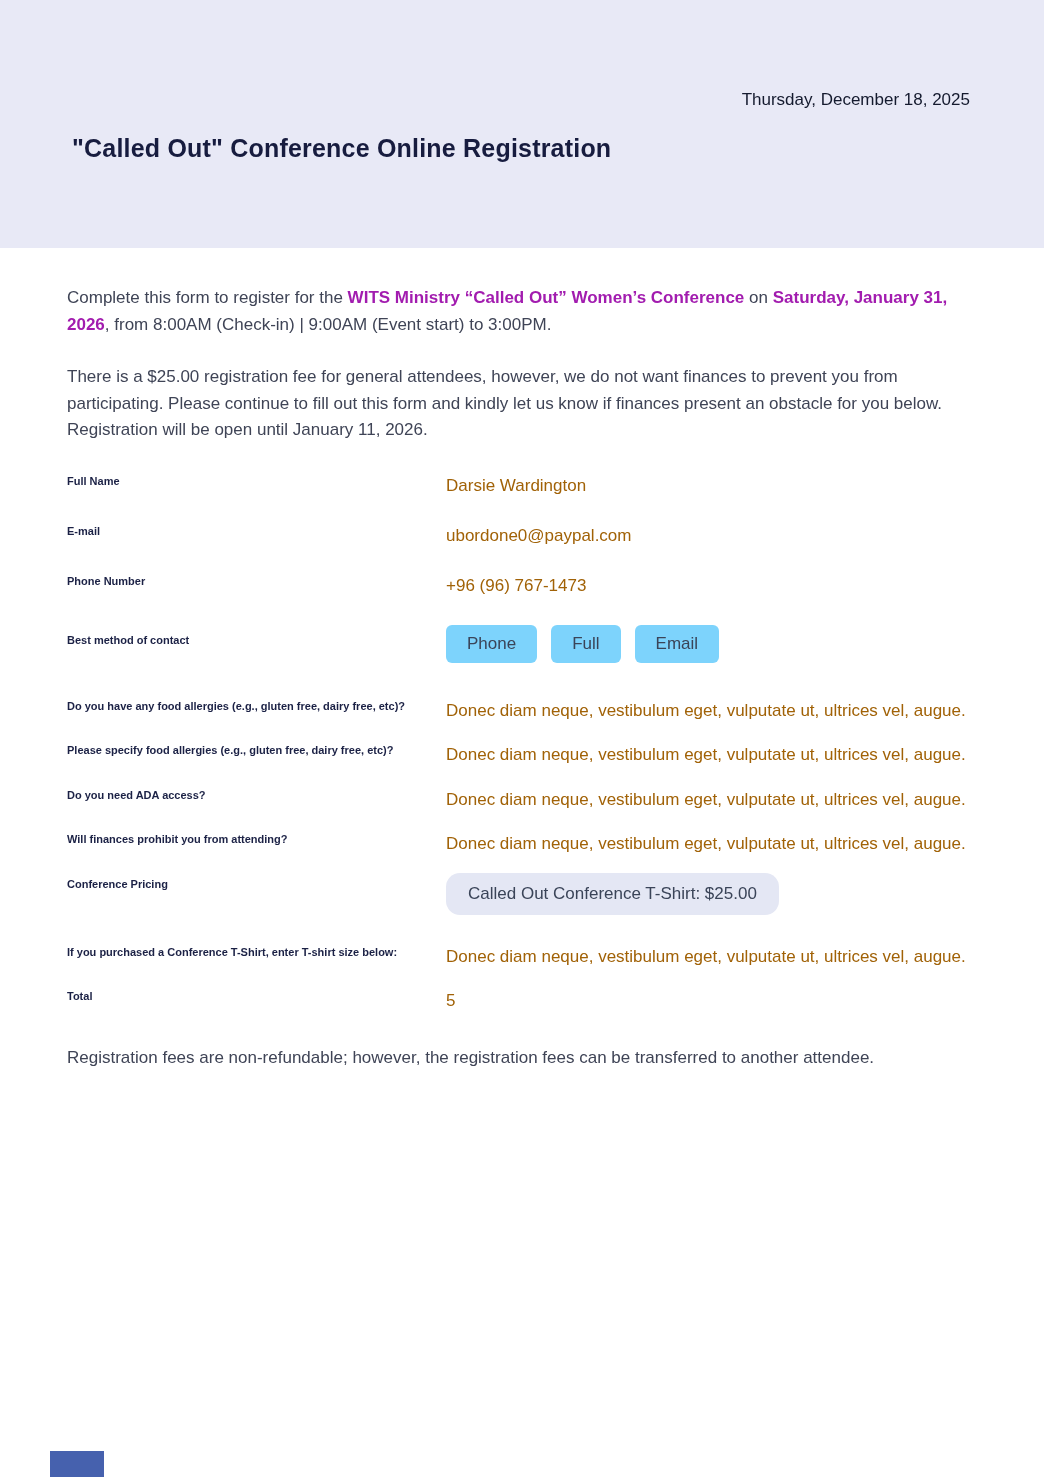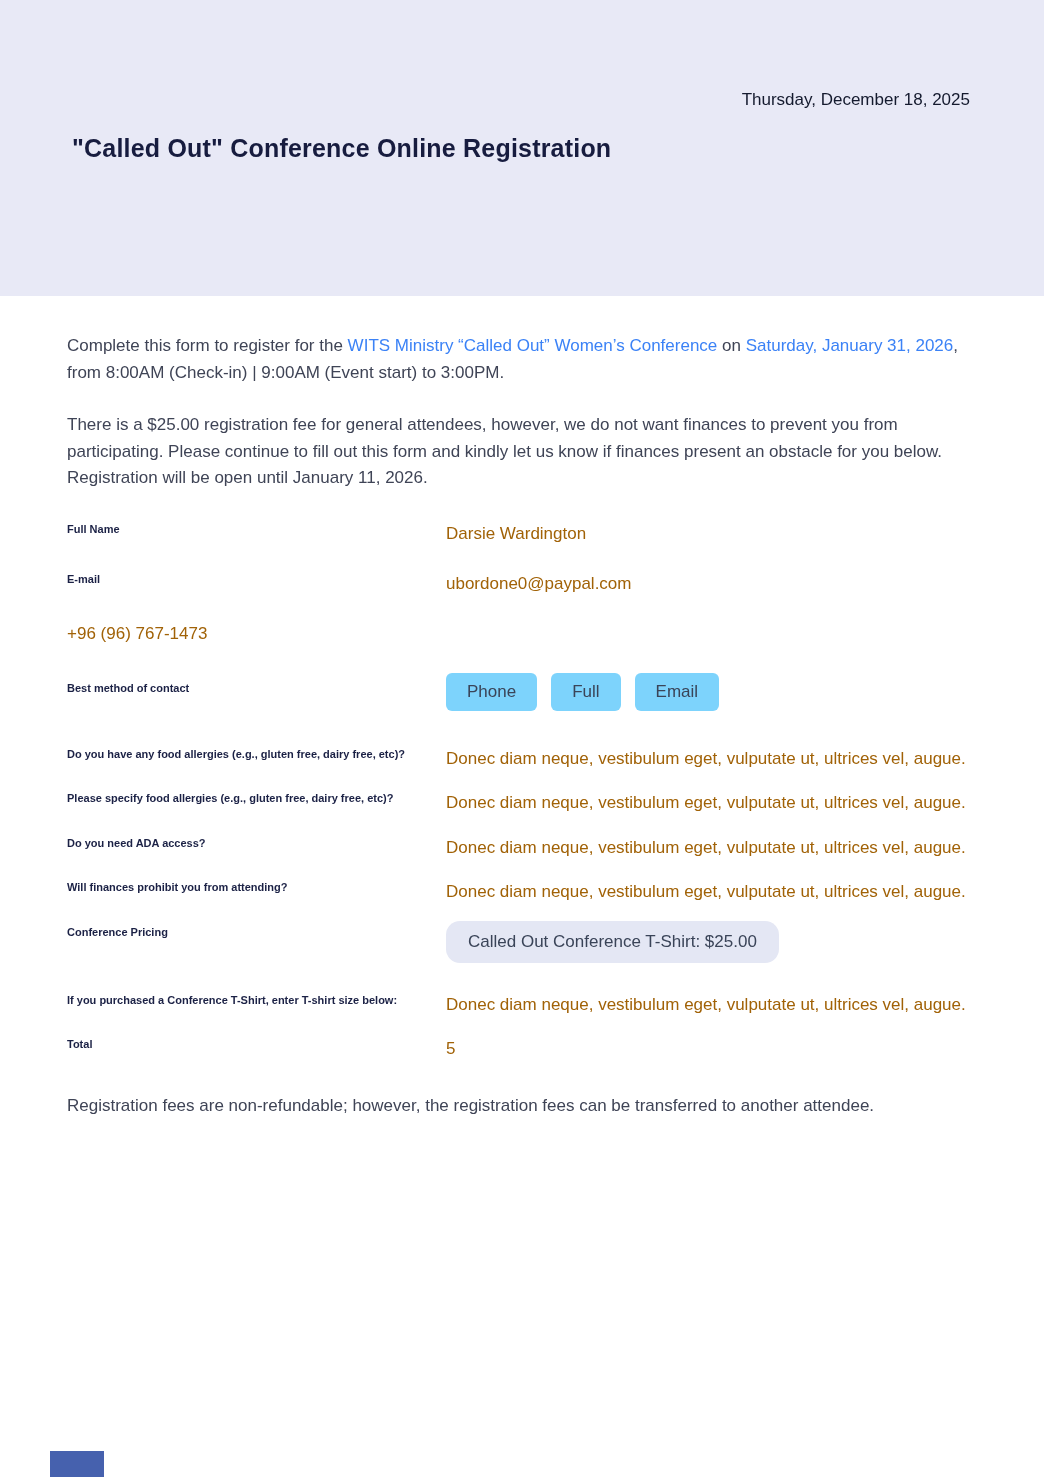--- a/index.html
+++ b/index.html
@@ -6,21 +6,21 @@
   body {
     width: 1044px; height: 1477px;
     position: relative;
     background: #ffffff;
     font-family: "Liberation Sans", sans-serif;
     color: #444a5e;
     overflow: hidden;
   }
   .header {
     background: #e8e9f6;
-    height: 296px;
+    height: 248px;
     box-sizing: border-box;
     padding: 90px 74px 0 72px;
   }
   .header .date {
     text-align: right;
     font-size: 17px;
     color: #141a2e;
     margin: 0 0 24px 0;
   }
   .header .title {
@@ -33,22 +33,22 @@
   .content {
     padding: 37px 74px 0 67px;
   }
   .intro {
     font-size: 17px;
     line-height: 1.56;
     color: #3f4456;
     margin: 0 0 26px 0;
   }
   .intro .b {
-    font-weight: 400;
-    color: #3b82f6;
+    font-weight: 700;
+    color: #a21caf;
   }
   .row {
     display: grid;
     grid-template-columns: 379px 1fr;
     margin-bottom: 27px;
     align-items: start;
   }
   .row.tall { margin-bottom: 21px; }
   .label {
     font-size: 11px;
@@ -120,20 +120,21 @@
     <div class="label">Full Name</div>
     <div class="value">Darsie Wardington</div>
   </div>
 
   <div class="row">
     <div class="label">E-mail</div>
     <div class="value">ubordone0@paypal.com</div>
   </div>
 
   <div class="row">
+    <div class="label">Phone Number</div>
     <div class="value">+96 (96) 767-1473</div>
   </div>
 
   <div class="row" style="margin-bottom:36px;">
     <div class="label" style="padding-top:8px;">Best method of contact</div>
     <div class="chips">
       <button class="chip">Phone</button>
       <button class="chip">Full</button>
       <button class="chip">Email</button>
     </div>

